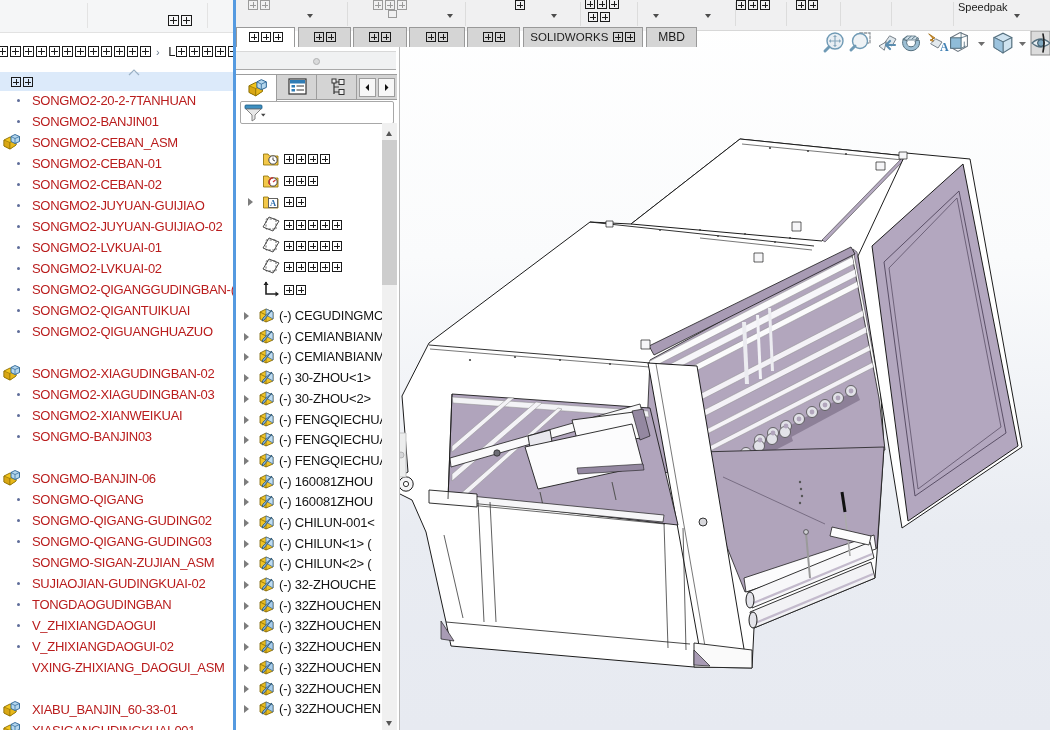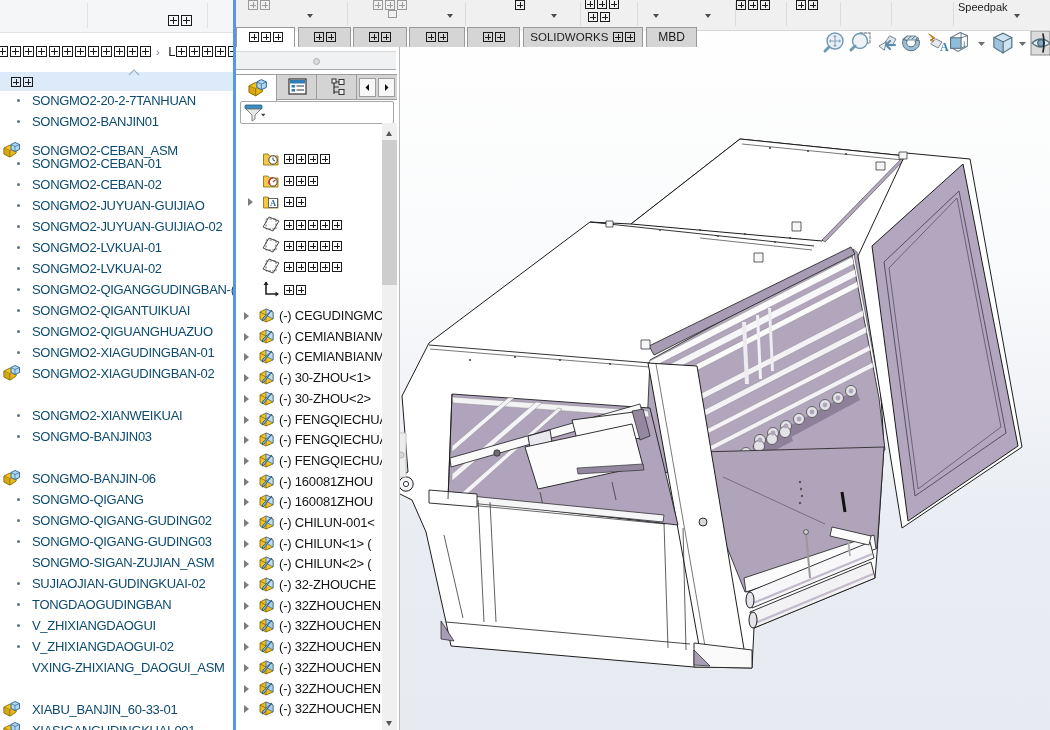--- a/index.html
+++ b/index.html
@@ -11,21 +11,21 @@
  vertical-align:-1px;margin:0 1px}
 .cjs{display:inline-block;width:10px;height:10px;border:1px solid #1b1b1b;
  background:linear-gradient(#1b1b1b,#1b1b1b) 1px 4px/6px 1px no-repeat,linear-gradient(#1b1b1b,#1b1b1b) 4px 1px/1px 6px no-repeat;
  vertical-align:-1px;margin:0 1px}
 
 #explorer{left:0;top:0;width:233px;height:730px;background:#fff;z-index:2}
 #exTool{left:0;top:0;width:233px;height:33px;background:#f5f6f7;border-bottom:1px solid #e2e2e2}
 #exSep{left:87px;top:3px;width:1px;height:25px;background:#e3e3e3}
 #exCrumb{left:0;top:33px;width:233px;height:39px;background:#fff;white-space:nowrap;overflow:hidden}
 #exHead{left:0;top:72px;width:233px;height:19px;background:#dceafa}
-.exrow{position:absolute;left:0;width:233px;height:21px;font-size:13px;color:#0c4a6e;white-space:nowrap}
+.exrow{position:absolute;left:0;width:233px;height:21px;font-size:13px;color:#b91c1c;white-space:nowrap}
 .exrow .nm{position:absolute;left:32px;top:3px;letter-spacing:-0.3px}
 .dot{position:absolute;left:17px;top:9px;width:3px;height:3px;background:#5f6d9a;border-radius:50%}
 
 #swb{left:233px;top:0;width:3px;height:730px;background:#559ae0;z-index:3}
 
 #ribbon{left:236px;top:0;width:814px;height:31px;background:#f0f0f1;z-index:2;overflow:hidden}
 #ribbon .rsep{position:absolute;top:2px;width:1px;height:24px;background:#dcdcdc}
 #ribbon .da{position:absolute;width:0;height:0;border:3.5px solid transparent;border-top:4px solid #4c4c4c}
 #rbBot{left:697px;top:30px;width:353px;height:1px;background:#d7d7d7;z-index:2}
 
@@ -300,21 +300,21 @@
       </svg>
     </div>
  <div class="exrow" style="top:90px">
       <span class="dot"></span>
       <span class="nm">SONGMO2-20-2-7TANHUAN</span>
     </div>
 <div class="exrow" style="top:111px">
       <span class="dot"></span>
       <span class="nm">SONGMO2-BANJIN01</span>
     </div>
-<div class="exrow" style="top:140px">
+<div class="exrow" style="top:132px">
       <svg class="abs" style="left:3px;top:1px" width="18" height="18" viewBox="0 0 18 18">
 <path d="M1 7 L7 4 L13 6 L13 12 L7 16 L1 13 Z" fill="#f3c51e" stroke="#8a6d00" stroke-width="0.9"></path>
 <path d="M1 7 L7 9.5 L7 16 L1 13 Z" fill="#d9a714" stroke="#8a6d00" stroke-width="0.6"></path>
 <path d="M7 9.5 L13 6 L13 12 L7 16 Z" fill="#e8b81a" stroke="#8a6d00" stroke-width="0.6"></path>
 <path d="M8 3.5 L12 1.5 L16.5 3.5 L16.5 8.5 L12 10.5 L8 8.5 Z" fill="#b5d7ee" stroke="#2a6496" stroke-width="0.9"></path>
 <path d="M8 3.5 L12 5.5 L16.5 3.5 M12 5.5 L12 10.5" fill="none" stroke="#2a6496" stroke-width="0.7"></path>
 </svg>
       <span class="nm">SONGMO2-CEBAN_ASM</span>
     </div>
 <div class="exrow" style="top:153px">
@@ -345,34 +345,34 @@
       <span class="dot"></span>
       <span class="nm">SONGMO2-QIGANGGUDINGBAN-(</span>
     </div>
 <div class="exrow" style="top:300px">
       <span class="dot"></span>
       <span class="nm">SONGMO2-QIGANTUIKUAI</span>
     </div>
 <div class="exrow" style="top:321px">
       <span class="dot"></span>
       <span class="nm">SONGMO2-QIGUANGHUAZUO</span>
-    </div>
-<div class="exrow" style="top:342px">
-      <span class="dot"></span>
-      <span class="nm">SONGMO2-XIAGUDINGBAN-01</span>
     </div>
 <div class="exrow" style="top:363px">
       <svg class="abs" style="left:3px;top:1px" width="18" height="18" viewBox="0 0 18 18">
 <path d="M1 7 L7 4 L13 6 L13 12 L7 16 L1 13 Z" fill="#f3c51e" stroke="#8a6d00" stroke-width="0.9"></path>
 <path d="M1 7 L7 9.5 L7 16 L1 13 Z" fill="#d9a714" stroke="#8a6d00" stroke-width="0.6"></path>
 <path d="M7 9.5 L13 6 L13 12 L7 16 Z" fill="#e8b81a" stroke="#8a6d00" stroke-width="0.6"></path>
 <path d="M8 3.5 L12 1.5 L16.5 3.5 L16.5 8.5 L12 10.5 L8 8.5 Z" fill="#b5d7ee" stroke="#2a6496" stroke-width="0.9"></path>
 <path d="M8 3.5 L12 5.5 L16.5 3.5 M12 5.5 L12 10.5" fill="none" stroke="#2a6496" stroke-width="0.7"></path>
 </svg>
       <span class="nm">SONGMO2-XIAGUDINGBAN-02</span>
+    </div>
+<div class="exrow" style="top:384px">
+      <span class="dot"></span>
+      <span class="nm">SONGMO2-XIAGUDINGBAN-03</span>
     </div>
 <div class="exrow" style="top:405px">
       <span class="dot"></span>
       <span class="nm">SONGMO2-XIANWEIKUAI</span>
     </div>
 <div class="exrow" style="top:426px">
       <span class="dot"></span>
       <span class="nm">SONGMO-BANJIN03</span>
     </div>
 <div class="exrow" style="top:468px">

